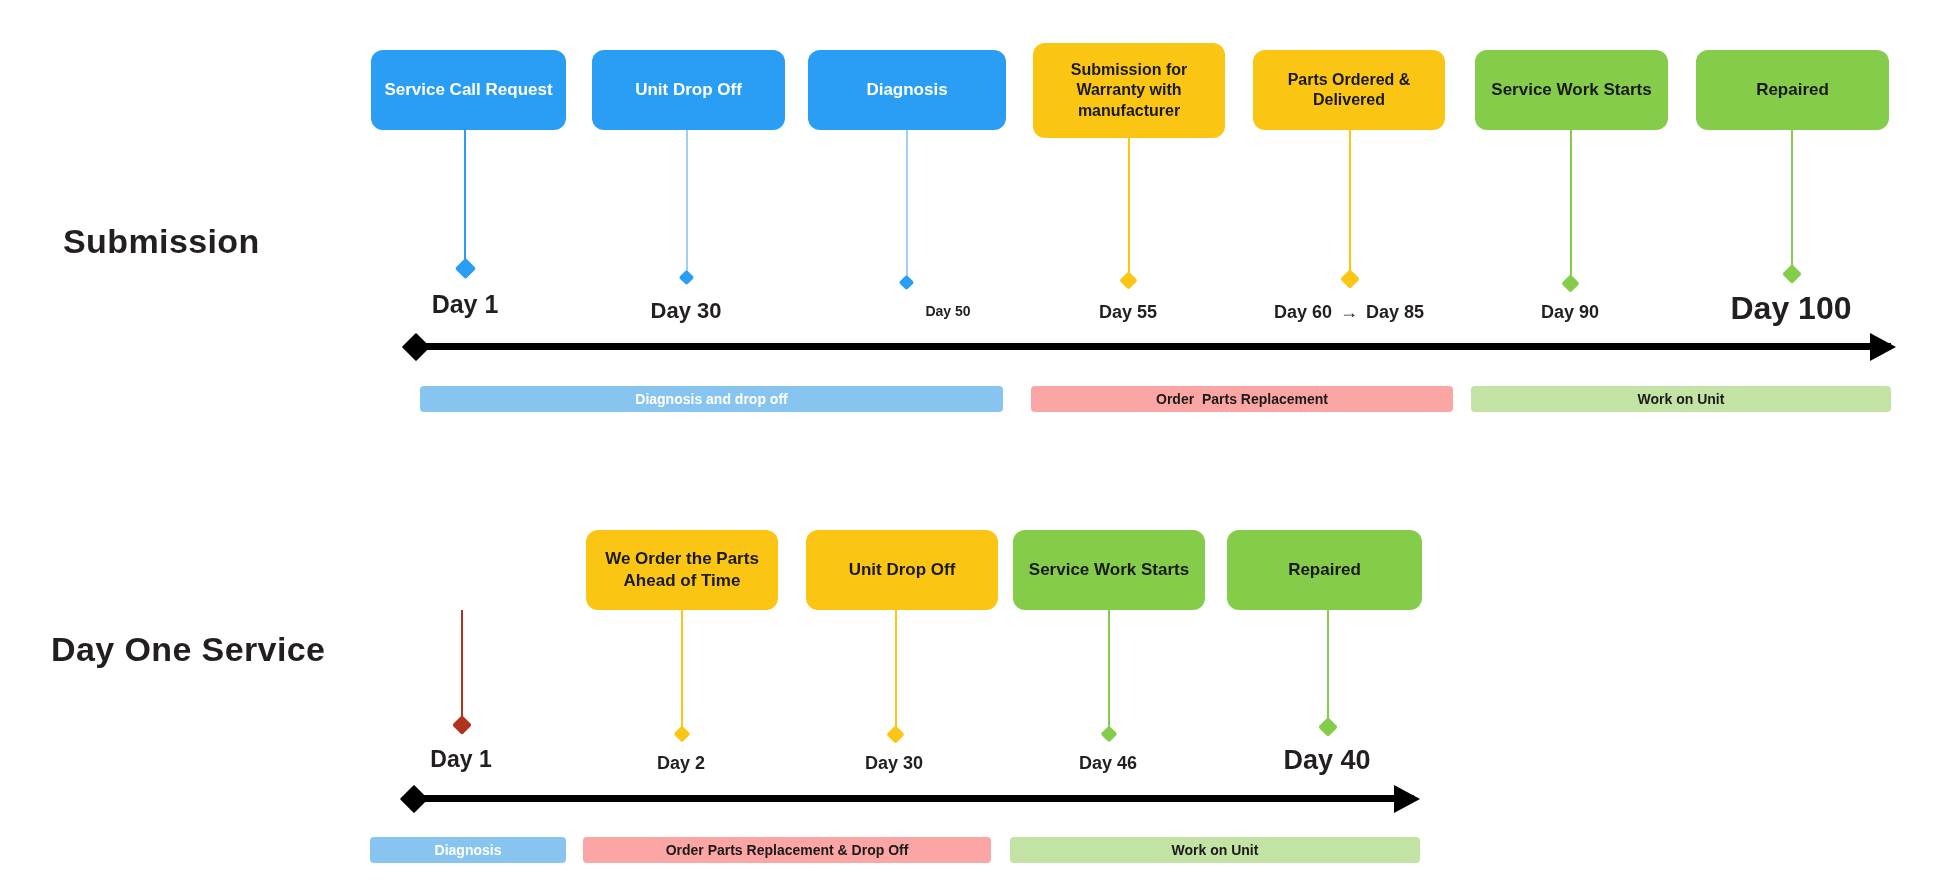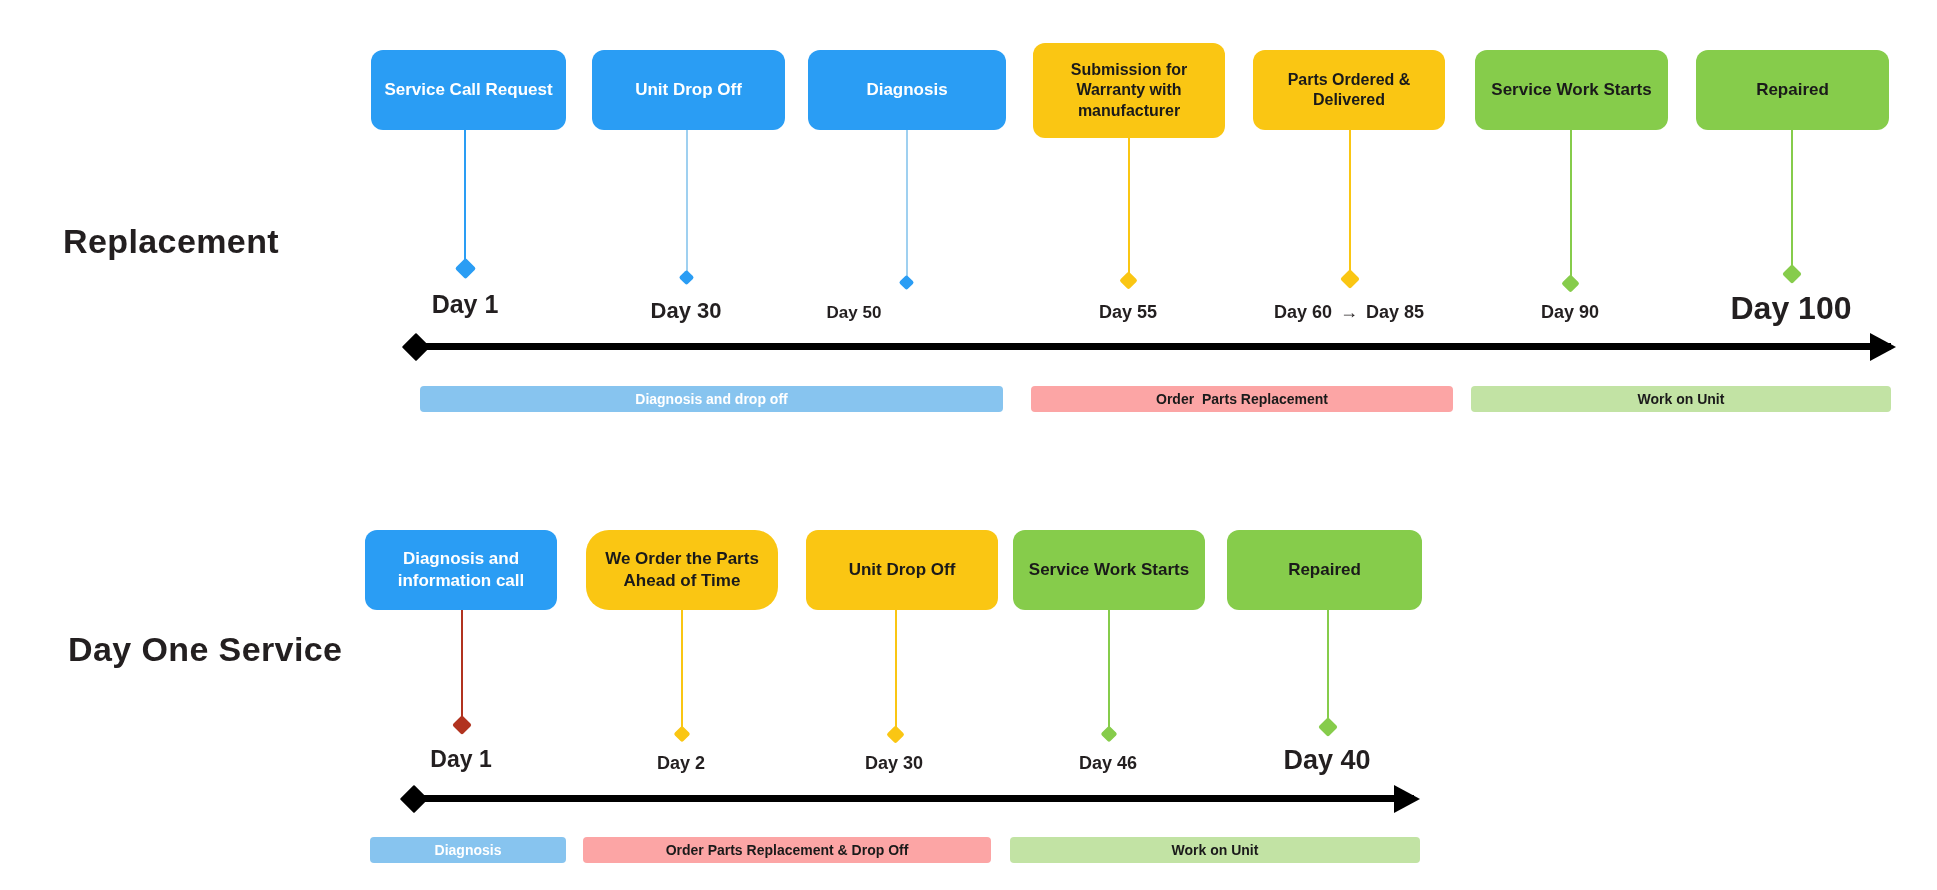--- a/index.html
+++ b/index.html
@@ -123,21 +123,21 @@
   }
   .phase-bar.blue   { background: #87c4ef; color: #ffffff; }
   .phase-bar.yellow { background: #fca5a5; color: #1a1a1a; }
   .phase-bar.green  { background: #c2e3a4; color: #1a1a1a; }
 </style>
 </head>
 <body>
 
 <div id="canvas">
 
-  <div class="section-title" style="left:63px; top:222px;">Replacement</div>
+  <div class="section-title" style="left:63px; top:222px;">Submission</div>
 
   <div class="milestone blue" style="left:371px; top:50px; width:195px; height:80px; font-size:17px;">Service Call Request</div>
 
   <div class="milestone blue" style="left:592px; top:50px; width:193px; height:80px; font-size:17px;">Unit Drop Off</div>
 
   <div class="milestone blue" style="left:808px; top:50px; width:198px; height:80px; font-size:17px;">Diagnosis</div>
 
   <div class="milestone yellow" style="left:1253px; top:50px; width:192px; height:80px; font-size:16px;">Parts Ordered &amp; Delivered</div>
 
   <div class="milestone yellow" style="left:1033px; top:43px; width:192px; height:95px; font-size:16px;">Submission for Warranty with manufacturer</div>
@@ -159,21 +159,21 @@
   <div class="diamond" style="left:901px; top:277px; width:11px; height:11px; background:#2a9df4;"></div>
   <div class="diamond" style="left:1122px; top:274px; width:13px; height:13px; background:#fac613;"></div>
   <div class="diamond" style="left:1343px; top:272px; width:14px; height:14px; background:#fac613;"></div>
   <div class="diamond" style="left:1564px; top:277px; width:13px; height:13px; background:#86cc4b;"></div>
   <div class="diamond" style="left:1785px; top:267px; width:14px; height:14px; background:#86cc4b;"></div>
 
   <div class="day-label" style="left:465px; top:290px; font-size:25px;">Day 1</div>
 
   <div class="day-label" style="left:686px; top:298px; font-size:22px;">Day 30</div>
 
-  <div class="day-label" style="left:854px; top:303px; font-size:17px;">Day 50</div>
+  <div class="day-label" style="left:948px; top:303px; font-size:14px;">Day 50</div>
 
   <div class="day-label" style="left:1128px; top:302px; font-size:18px;">Day 55</div>
 
   <div class="day-label" style="left:1349px; top:302px; font-size:18px;">
     <span>Day 60</span><span class="arrow-glyph">→</span><span>Day 85</span>
   </div>
 
   <div class="day-label" style="left:1570px; top:302px; font-size:18px;">Day 90</div>
 
   <div class="day-label" style="left:1791px; top:290px; font-size:32px;">Day 100</div>
@@ -181,25 +181,24 @@
   <div class="axis-start" style="left:406px; top:337px;"></div>
   <div class="axis-line" style="left:416px; top:343px; width:1475px;"></div>
   <div class="axis-end" style="left:1870px; top:333px;"></div>
 
   <div class="phase-bar blue" style="left:420px; top:386px; width:583px;">Diagnosis and drop off</div>
 
   <div class="phase-bar yellow" style="left:1031px; top:386px; width:422px;">Order  Parts Replacement</div>
 
   <div class="phase-bar green" style="left:1471px; top:386px; width:420px;">Work on Unit</div>
 
-  <div class="section-title" style="left:68px; top:630px;">Day One Service</div>
-
-  <div class="milestone blue" style="left:365px; top:530px; width:192px; height:80px; font-size:17px;">Diagnosis and information call</div>
-
-  <div class="milestone yellow" style="left:586px; top:530px; width:192px; height:80px; font-size:17px;border-radius:23px;">We Order the Parts Ahead of Time</div>
+  <div class="section-title" style="left:51px; top:630px;">Day One Service</div>
+
+
+  <div class="milestone yellow" style="left:586px; top:530px; width:192px; height:80px; font-size:17px;">We Order the Parts Ahead of Time</div>
 
   <div class="milestone yellow" style="left:806px; top:530px; width:192px; height:80px; font-size:17px;">Unit Drop Off</div>
 
   <div class="milestone green" style="left:1013px; top:530px; width:192px; height:80px; font-size:17px;">Service Work Starts</div>
 
   <div class="milestone green" style="left:1227px; top:530px; width:195px; height:80px; font-size:17px;">Repaired</div>
 
   <div class="stem" style="left:461px; top:610px; height:113px; background:#b1331f;"></div>
   <div class="stem" style="left:681px; top:610px; height:123px; background:#fac613;"></div>
   <div class="stem" style="left:895px; top:610px; height:123px; background:#fac613;"></div>

